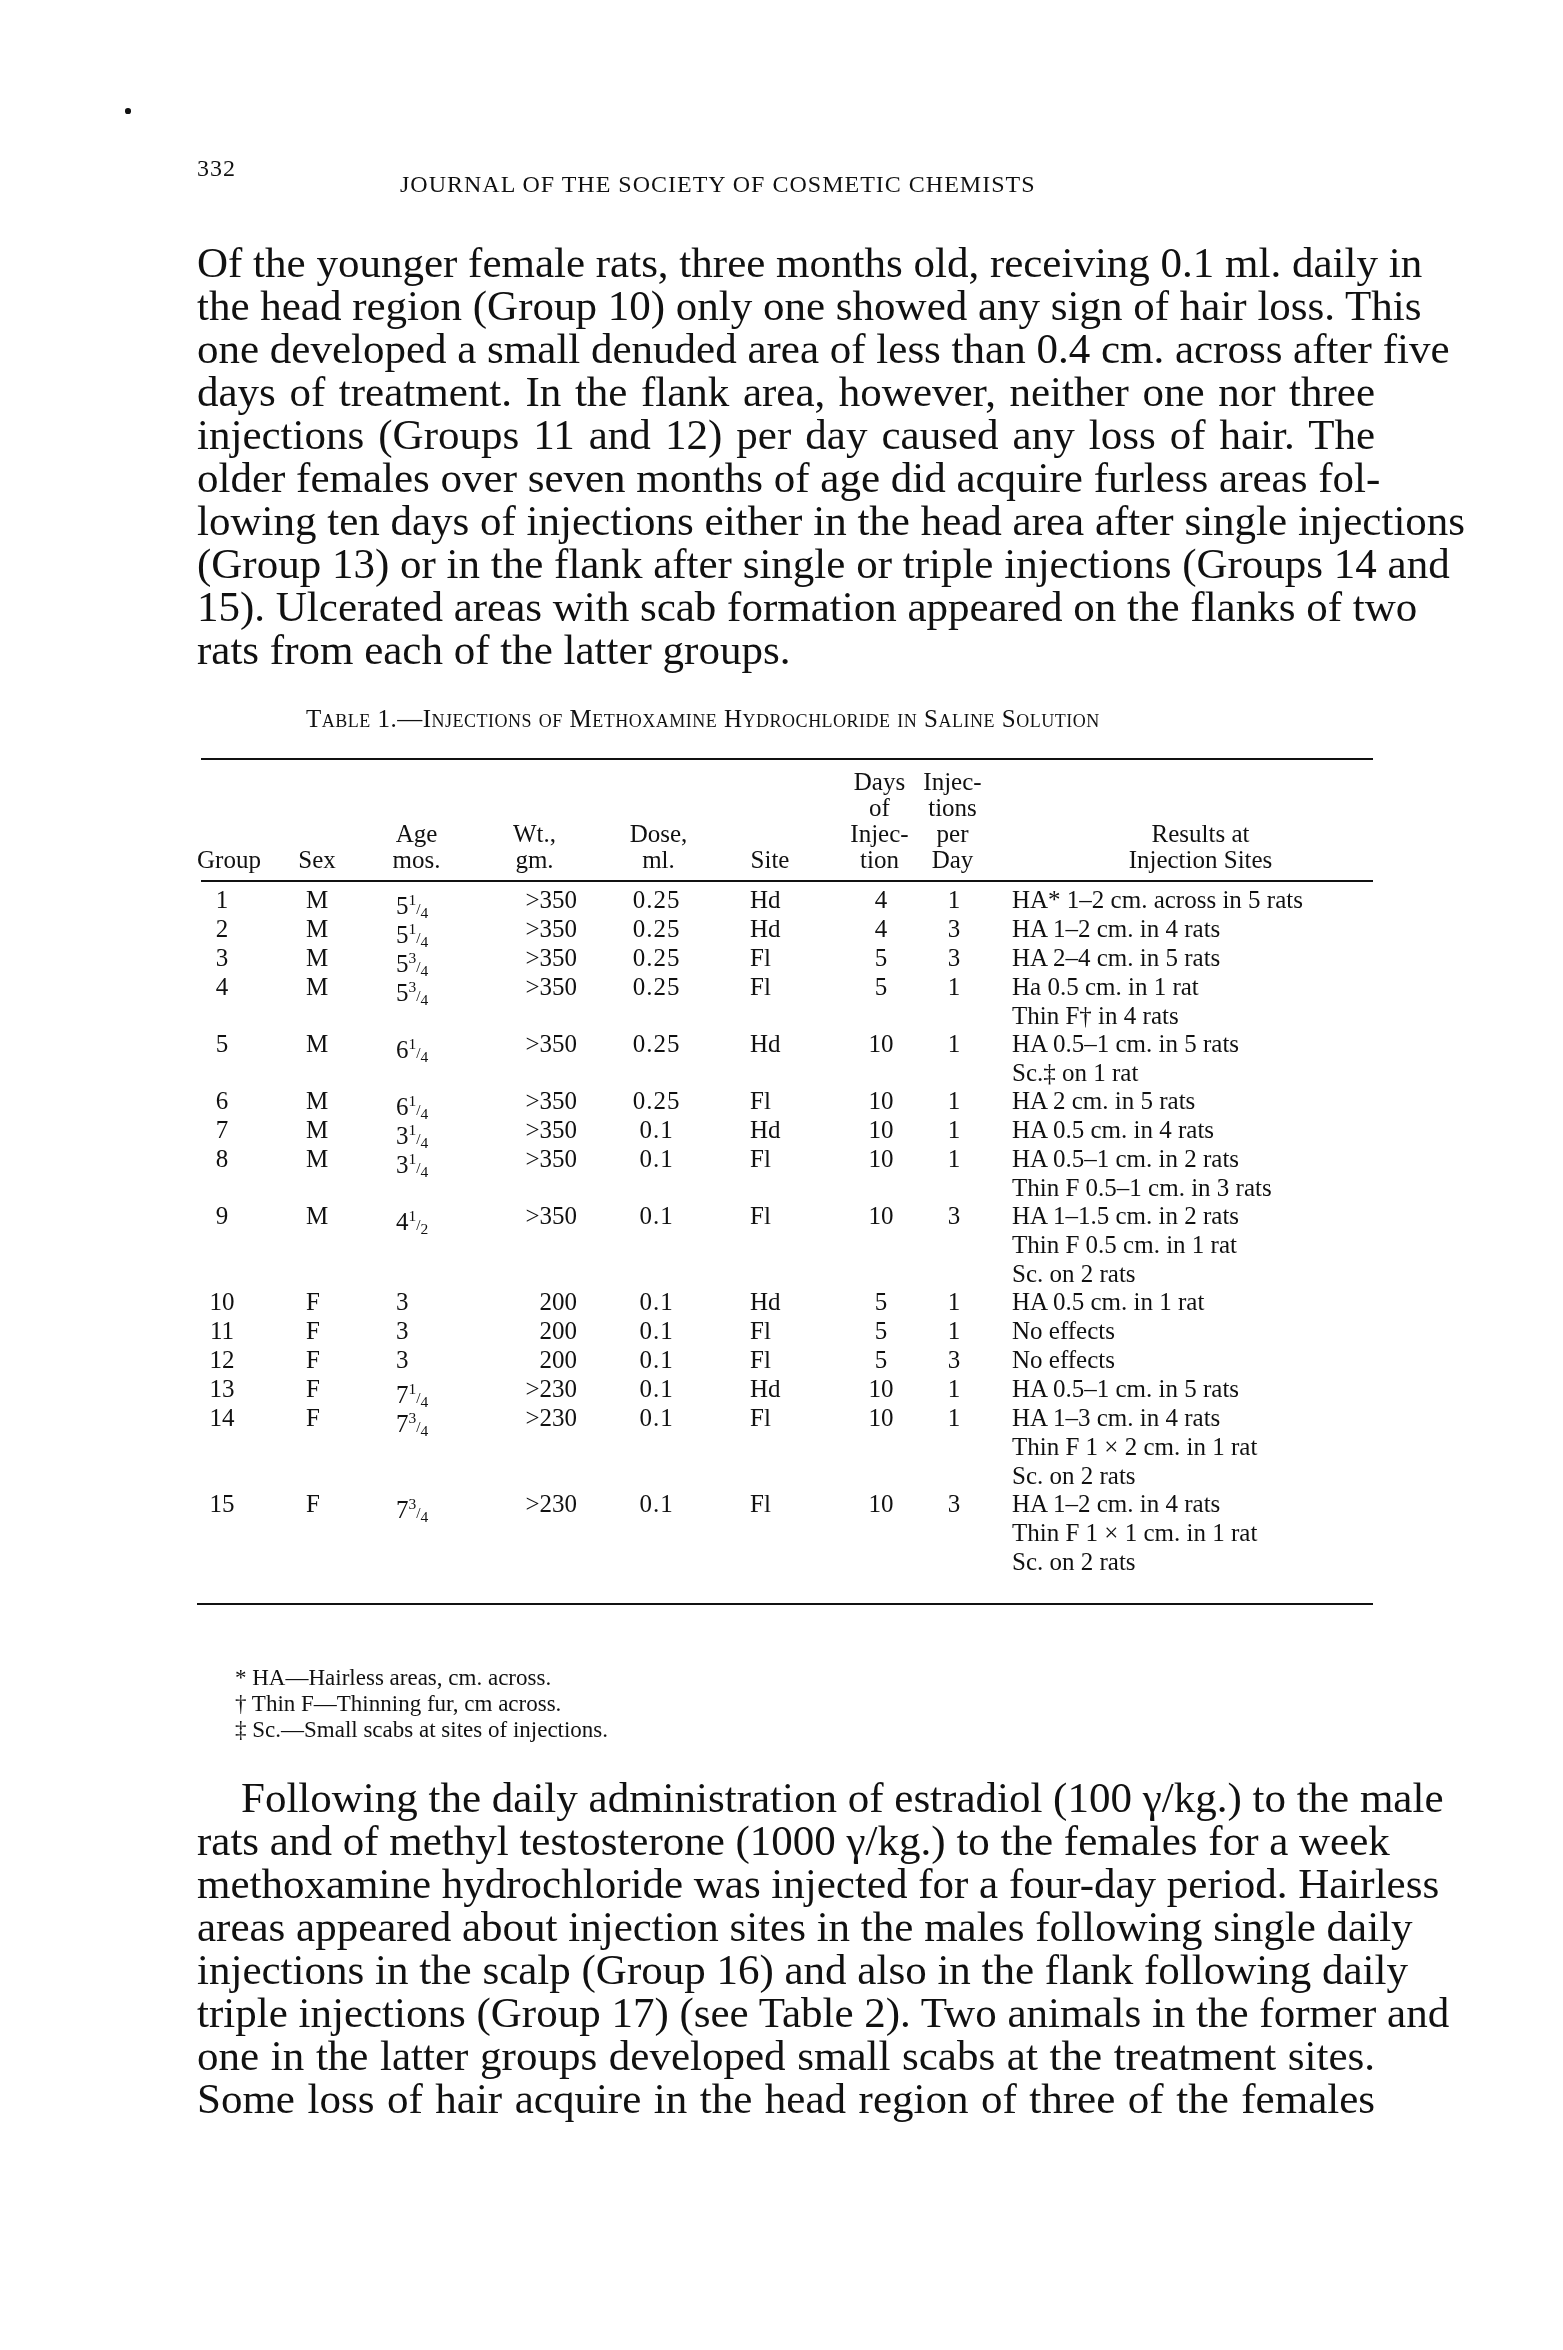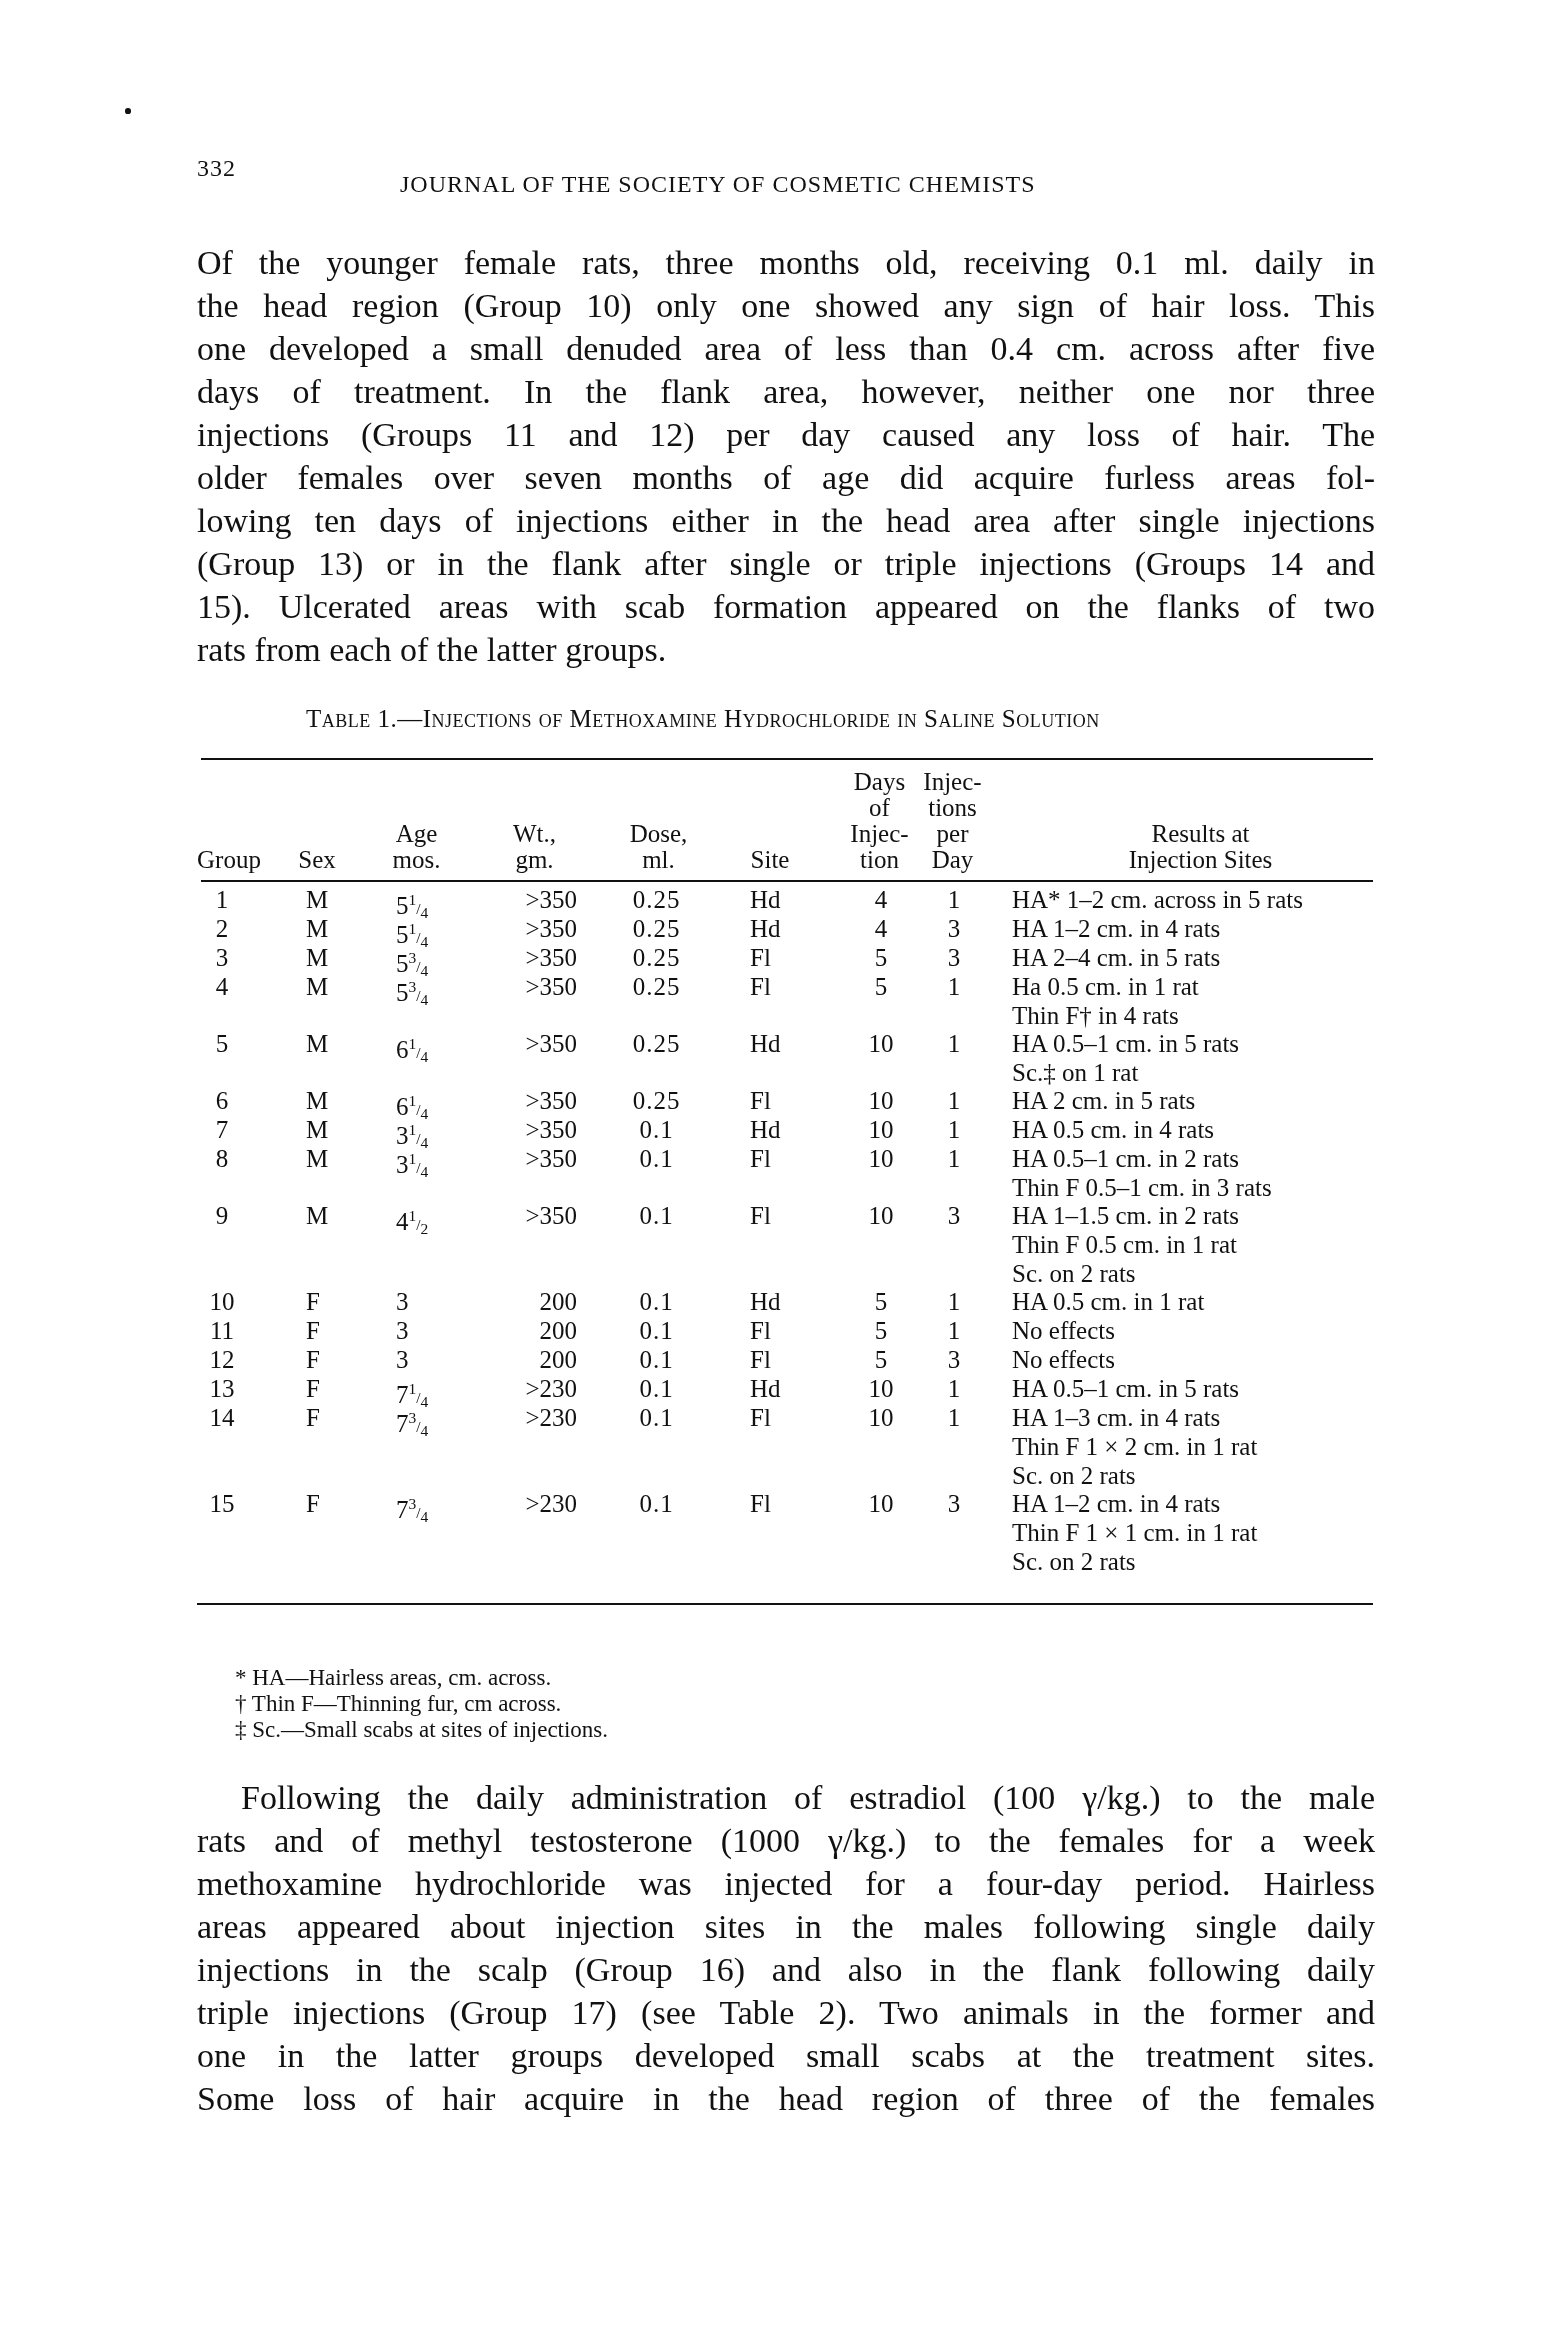--- a/index.html
+++ b/index.html
@@ -18,21 +18,21 @@
   }
   .running-head {
     position: absolute; top: 153px; left: 197px; width: 1185px; height: 38px;
     font-size: 24px; letter-spacing: 1px;
   }
   .running-head .page-no { position: absolute; left: 0; top: 1.9px; }
   .running-head .journal { position: absolute; left: 203px; top: 6px; margin-top: 12px; }
 
   .para {
     position: absolute; left: 197px; width: 1178px;
-    font-size: 34px; line-height: 43px;
+    font-size: 43px; line-height: 43px;
     text-align: justify; text-align-last: left;
   }
   .para .line { display: block; text-align: justify; text-align-last: justify; white-space: nowrap; }
   .para .line.last { text-align-last: left; }
   .p1 { top: 241px; }
   .p2 { top: 1776px; }
 
   .table-caption {
     position: absolute; top: 705px; left: 306px; width: 1051px;
     font-size: 25px; letter-spacing: 0.5px; font-variant: small-caps;

